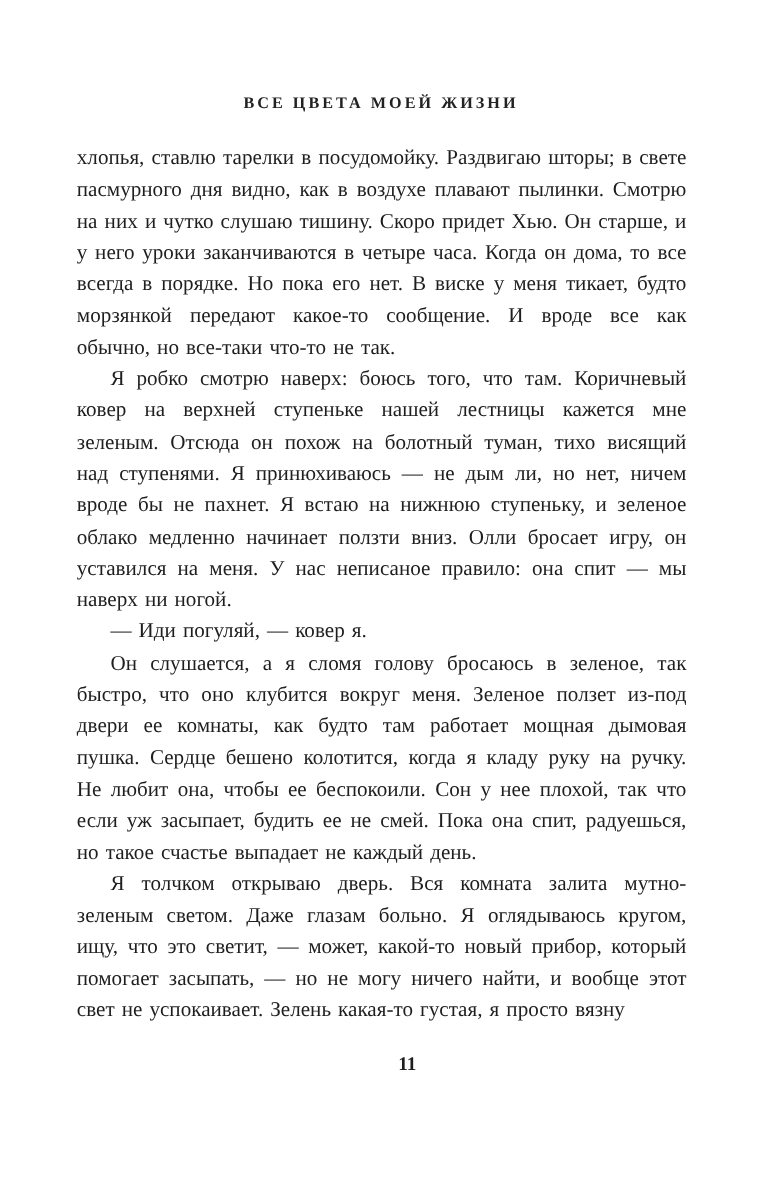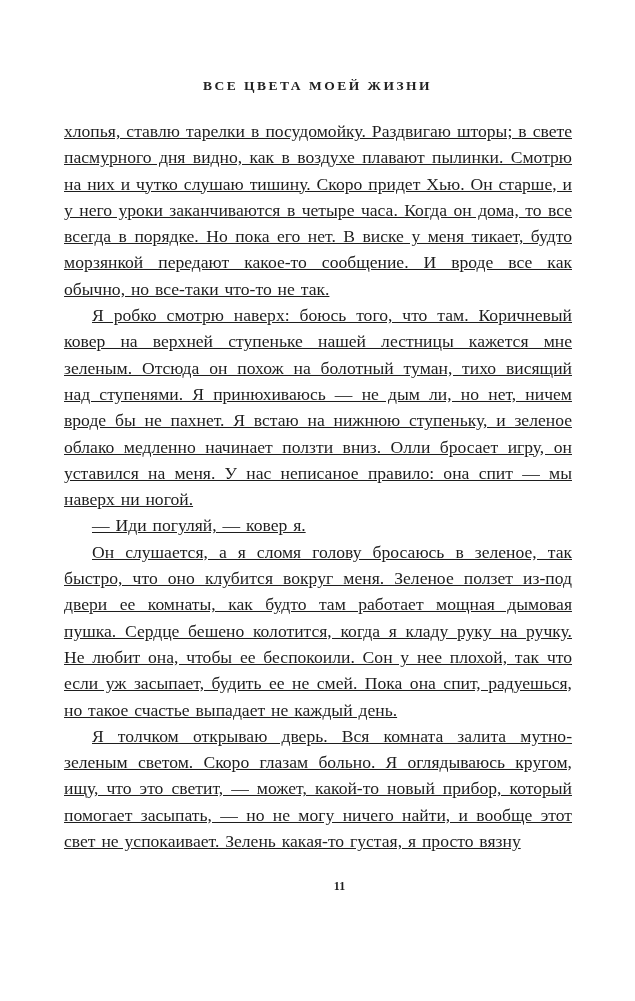--- a/index.html
+++ b/index.html
@@ -34,50 +34,49 @@
   .body-text {
     position: absolute;
     top: 118px;
     left: 64px;
     width: 508px;
     font-size: 17.6px;
     line-height: 26.3px;
     text-align: justify;
     color: #1e1e1e;
     word-spacing: 1.5px;
-    text-decoration: underline;
   }
   .body-text p {
     margin: 0;
   }
   .body-text p.indent {
     text-indent: 28px;
   }
   .page-number {
     position: absolute;
     top: 879px;
     left: 0;
     right: 0;
     text-align: center;
-    font-size: 12px;
+    font-size: 16px;
     font-weight: bold;
     color: #1e1e1e;
     margin-left: 44px;
   }
 </style>
 </head>
 <body>
 
 <div class="page">
 
   <div class="running-head">ВСЕ ЦВЕТА МОЕЙ ЖИЗНИ</div>
 
   <div class="body-text">
     <p>хлопья, ставлю тарелки в посудомойку. Раздвигаю шторы; в свете пасмурного дня видно, как в воздухе плавают пылинки. Смотрю на них и чутко слушаю тишину. Скоро придет Хью. Он старше, и у него уроки заканчиваются в четыре часа. Когда он дома, то все всегда в порядке. Но пока его нет. В виске у меня тикает, будто морзянкой передают какое-то сообщение. И вроде все как обычно, но все-таки что-то не так.</p>
     <p class="indent">Я робко смотрю наверх: боюсь того, что там. Коричневый ковер на верхней ступеньке нашей лестницы кажется мне зеленым. Отсюда он похож на болотный туман, тихо висящий над ступенями. Я принюхиваюсь — не дым ли, но нет, ничем вроде бы не пахнет. Я встаю на нижнюю ступеньку, и зеленое облако медленно начинает ползти вниз. Олли бросает игру, он уставился на меня. У нас неписаное правило: она спит — мы наверх ни ногой.</p>
     <p class="indent">— Иди погуляй, — ковер я.</p>
     <p class="indent">Он слушается, а я сломя голову бросаюсь в зеленое, так быстро, что оно клубится вокруг меня. Зеленое ползет из-под двери ее комнаты, как будто там работает мощная дымовая пушка. Сердце бешено колотится, когда я кладу руку на ручку. Не любит она, чтобы ее беспокоили. Сон у нее плохой, так что если уж засыпает, будить ее не смей. Пока она спит, радуешься, но такое счастье выпадает не каждый день.</p>
-    <p class="indent">Я толчком открываю дверь. Вся комната залита мутно-зеленым светом. Скоро глазам больно. Я оглядываюсь кругом, ищу, что это светит, — может, какой-то новый прибор, который помогает засыпать, — но не могу ничего найти, и вообще этот свет не успокаивает. Зелень какая-то густая, я просто вязну</p>
+    <p class="indent">Я толчком открываю дверь. Вся комната залита мутно-зеленым светом. Даже глазам больно. Я оглядываюсь кругом, ищу, что это светит, — может, какой-то новый прибор, который помогает засыпать, — но не могу ничего найти, и вообще этот свет не успокаивает. Зелень какая-то густая, я просто вязну</p>
   </div>
 
   <div class="page-number">11</div>
 
 </div>
 
 </body></html>

